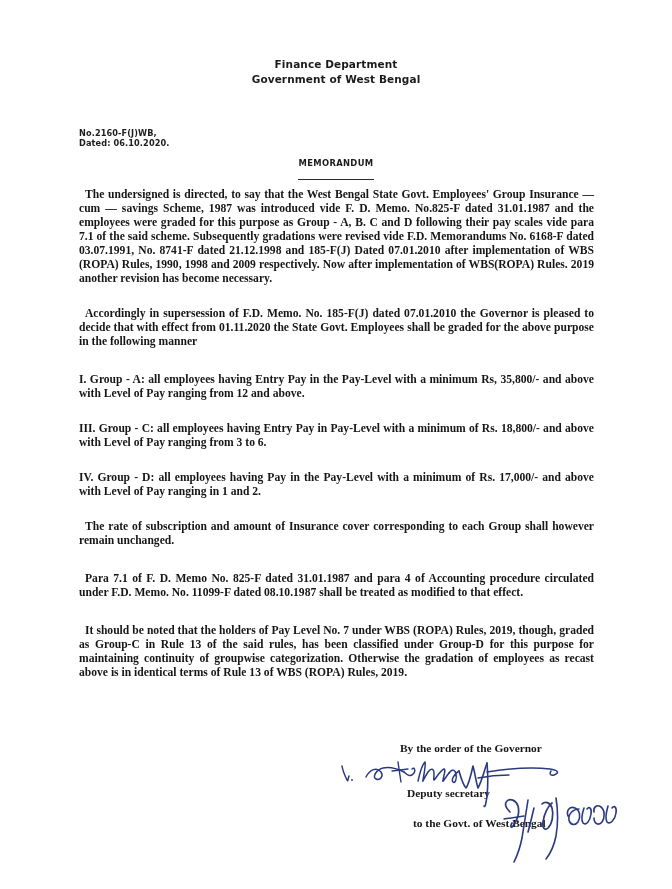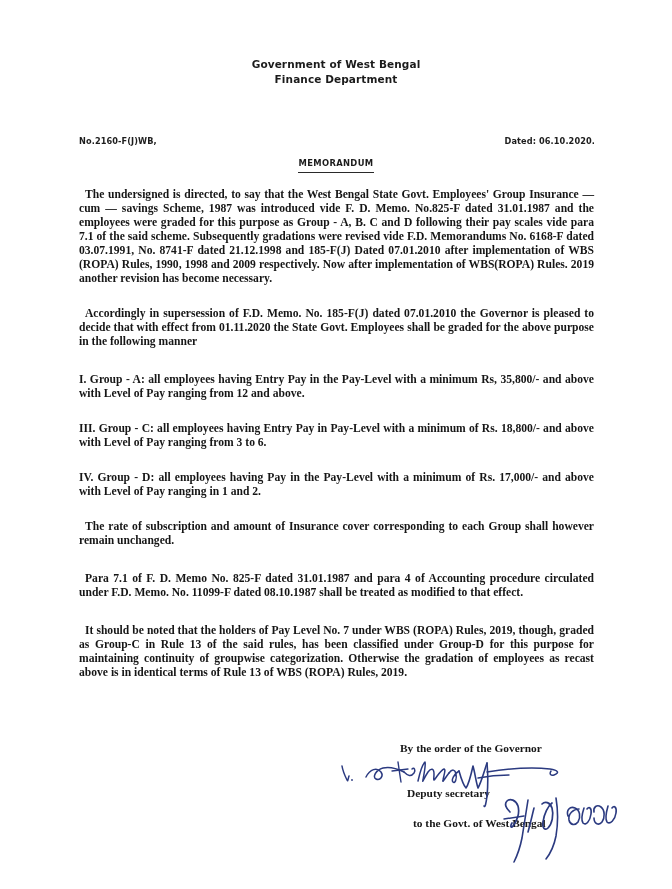--- a/index.html
+++ b/index.html
@@ -31,50 +31,51 @@
     font-size: 10.5px;
     line-height: 14.6px;
     color: #1b1b1b;
     letter-spacing: 0.1px;
   }
   .letterhead div { white-space: nowrap; }
 
   
   .memo-row {
     position: absolute;
-    top: 136px;
+    top: 128px;
     left: 79px;
     width: 514px;
     display: flex;
     justify-content: space-between;
     align-items: baseline;
     font-family: "DejaVu Sans", sans-serif;
     font-weight: bold;
     font-size: 8.2px;
     color: #1d1d1d;
     letter-spacing: 0.1px;
+    flex-direction: column;
   }
   .memo-date { margin-right: -2px; }
 
   
   .memorandum {
     position: absolute;
     top: 158px;
     left: 0;
     width: 672px;
     text-align: center;
     font-family: "DejaVu Sans", sans-serif;
     font-weight: bold;
     font-size: 8.4px;
     letter-spacing: 0.35px;
     color: #1d1d1d;
   }
   .memorandum span {
     border-bottom: 1px solid #2a2a2a;
-    padding-bottom: 4px;
+    padding-bottom: 11px;
   }
 
   
   .body-wrap {
     position: absolute;
     top: 188px;
     left: 79px;
     width: 515px;
   }
   p.para {
@@ -118,22 +119,22 @@
     pointer-events: none;
   }
   .signature-ink svg { display: block; overflow: visible; }
 </style>
 </head>
 <body>
 
 <div class="page">
 
   <div class="letterhead">
+    <div>Finance Department</div>
     <div>Government of West Bengal</div>
-    <div>Finance Department</div>
   </div>
 
   <div class="memo-row">
     <span class="memo-no">No.2160-F(J)WB,</span>
     <span class="memo-date">Dated: 06.10.2020.</span>
   </div>
 
   <div class="memorandum">
     <span>MEMORANDUM</span>
   </div>

